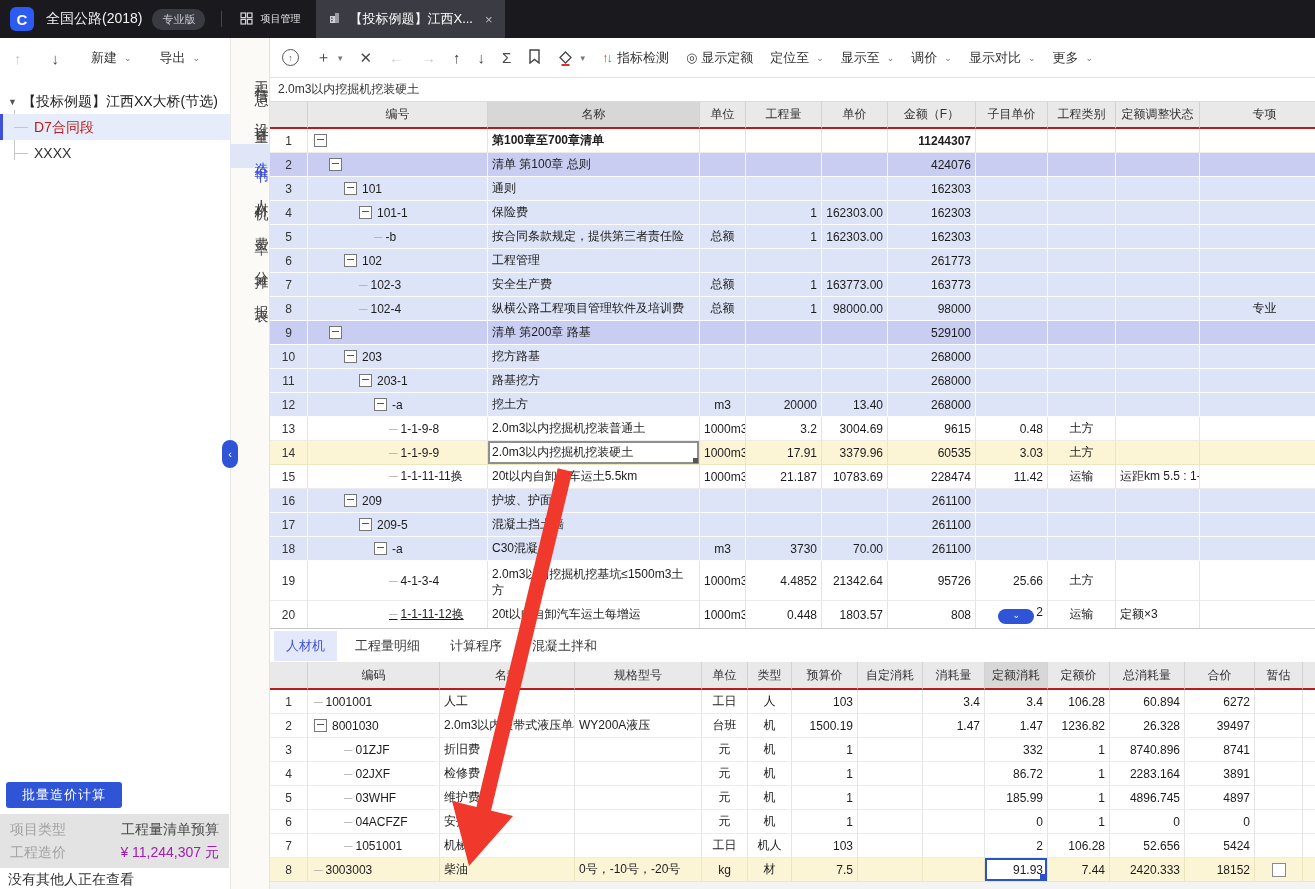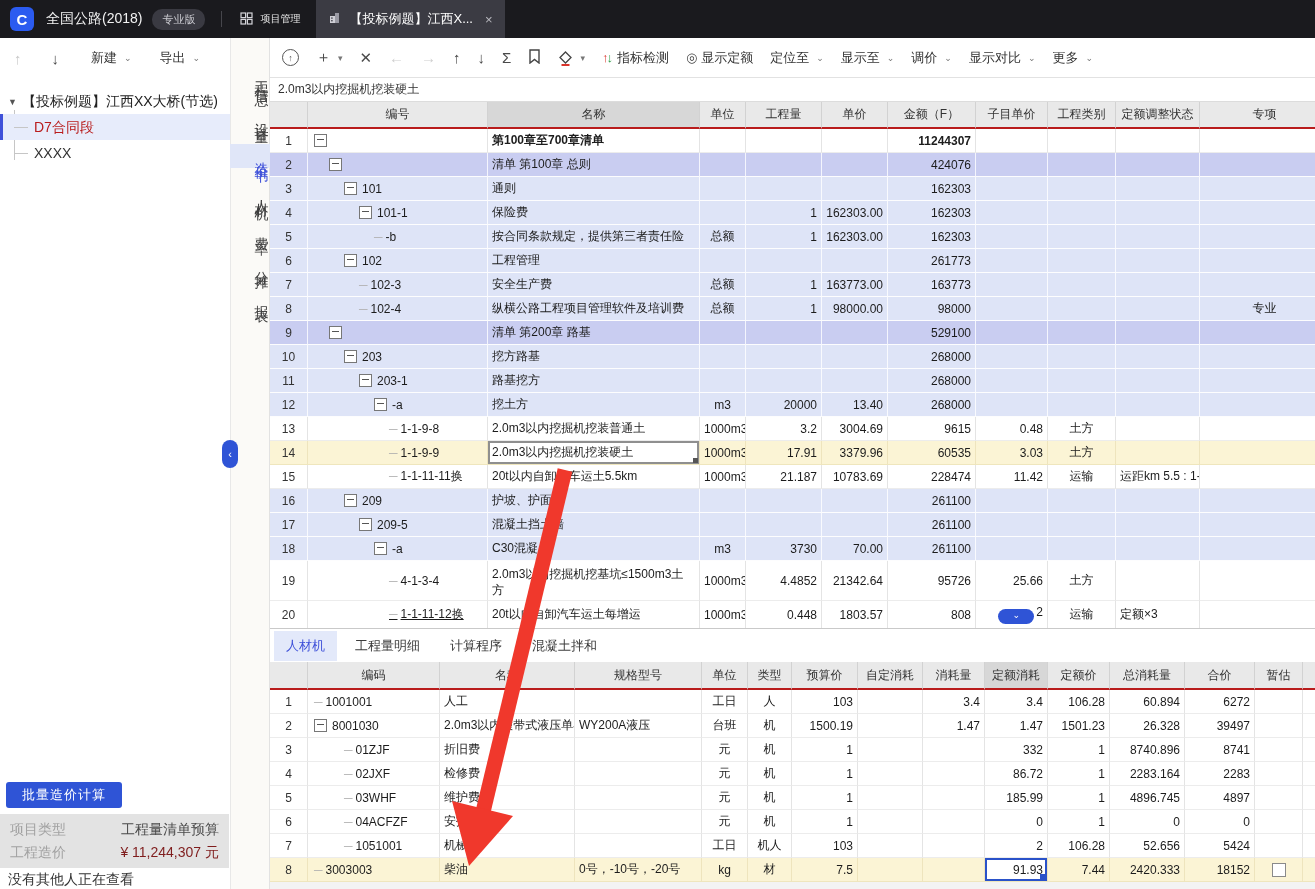--- a/index.html
+++ b/index.html
@@ -43,21 +43,21 @@
   .titem{height:26px;line-height:26px;padding-left:34px;font-size:14px;color:#333;position:relative;white-space:nowrap;}
   .titem::before{content:"";position:absolute;left:14px;top:13px;width:14px;height:1px;background:#c6c6c6;}
   .titem.sel{background:#e7ecfb;color:#b91c1c;box-shadow:inset 3px 0 0 #3f51d9;}
 
   .calcbtn{left:6px;top:782px;width:116px;height:26px;background:#2f54d6;color:#fff;font-size:13px;
            border-radius:3px;display:flex;align-items:center;justify-content:center;letter-spacing:1px;}
   #infopanel{left:0;top:814px;width:229px;height:54px;background:#e3e3e3;font-size:14px;box-sizing:border-box;padding:4px 10px;}
   .inforow{height:23px;display:flex;align-items:center;justify-content:space-between;}
   .infolabel{color:#a2a2a2;}
   .infoval1{color:#4a4a4a;}
-  .infoval2{color:#7f1d1d;}
+  .infoval2{color:#a21caf;}
   #statusline{left:8px;top:871px;font-size:14px;color:#333;}
 
   
   #subbar{left:270px;top:38px;width:1045px;height:40px;background:#fff;border-bottom:1px solid #e2e2e2;
           display:flex;align-items:center;gap:17px;padding-left:12px;box-sizing:border-box;font-size:13px;color:#333;}
   #subbar .ico{font-size:15px;color:#4a4a4a;display:inline-flex;align-items:center;}
   #subbar .dis{color:#cfcfcf;}
   .circ{width:15px;height:15px;border:1.4px solid #555;border-radius:50%;display:inline-flex;align-items:center;
         justify-content:center;font-size:9px;color:#555;}
   .tbtn{display:flex;align-items:center;gap:4px;}
@@ -607,21 +607,21 @@
           <td class="c rownum">2</td>
           <td class="l" style="padding-left: 6px;"><span class="ebox"></span>8001030</td>
           <td class="l">2.0m3以内履带式液压单斗挖掘机</td>
           <td class="l">WY200A液压</td>
           <td class="c">台班</td>
           <td class="c">机</td>
           <td class="r">1500.19</td>
           <td class="r"></td>
           <td class="r">1.47</td>
           <td class="r">1.47</td>
-          <td class="r">1501.23</td>
+          <td class="r">1236.82</td>
           <td class="r">26.328</td>
           <td class="r">39497</td>
           <td class="c"></td>
           <td class="c"></td>
         </tr>
         <tr class="bg-w">
           <td class="c rownum">3</td>
           <td class="l" style="padding-left: 36px;"><span class="conn">─</span>01ZJF</td>
           <td class="l">折旧费</td>
           <td class="l"></td>
@@ -643,21 +643,21 @@
           <td class="l">检修费</td>
           <td class="l"></td>
           <td class="c">元</td>
           <td class="c">机</td>
           <td class="r">1</td>
           <td class="r"></td>
           <td class="r"></td>
           <td class="r">86.72</td>
           <td class="r">1</td>
           <td class="r">2283.164</td>
-          <td class="r">2283</td>
+          <td class="r">3891</td>
           <td class="c"></td>
           <td class="c"></td>
         </tr>
         <tr class="bg-w">
           <td class="c rownum">5</td>
           <td class="l" style="padding-left: 36px;"><span class="conn">─</span>03WHF</td>
           <td class="l">维护费</td>
           <td class="l"></td>
           <td class="c">元</td>
           <td class="c">机</td>

